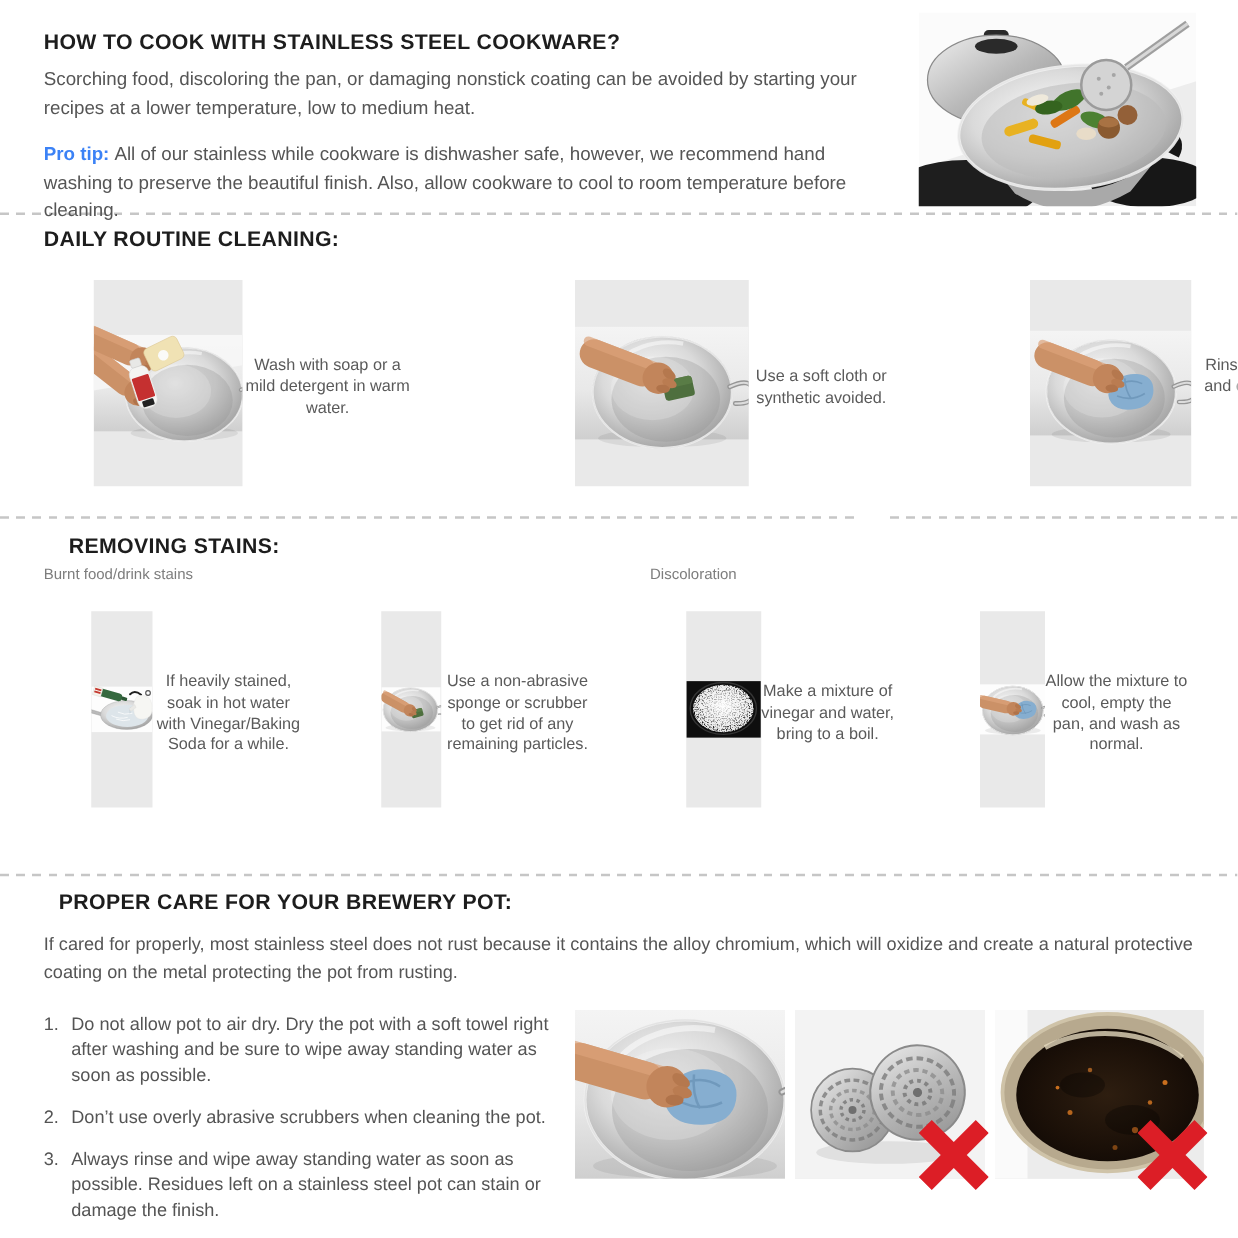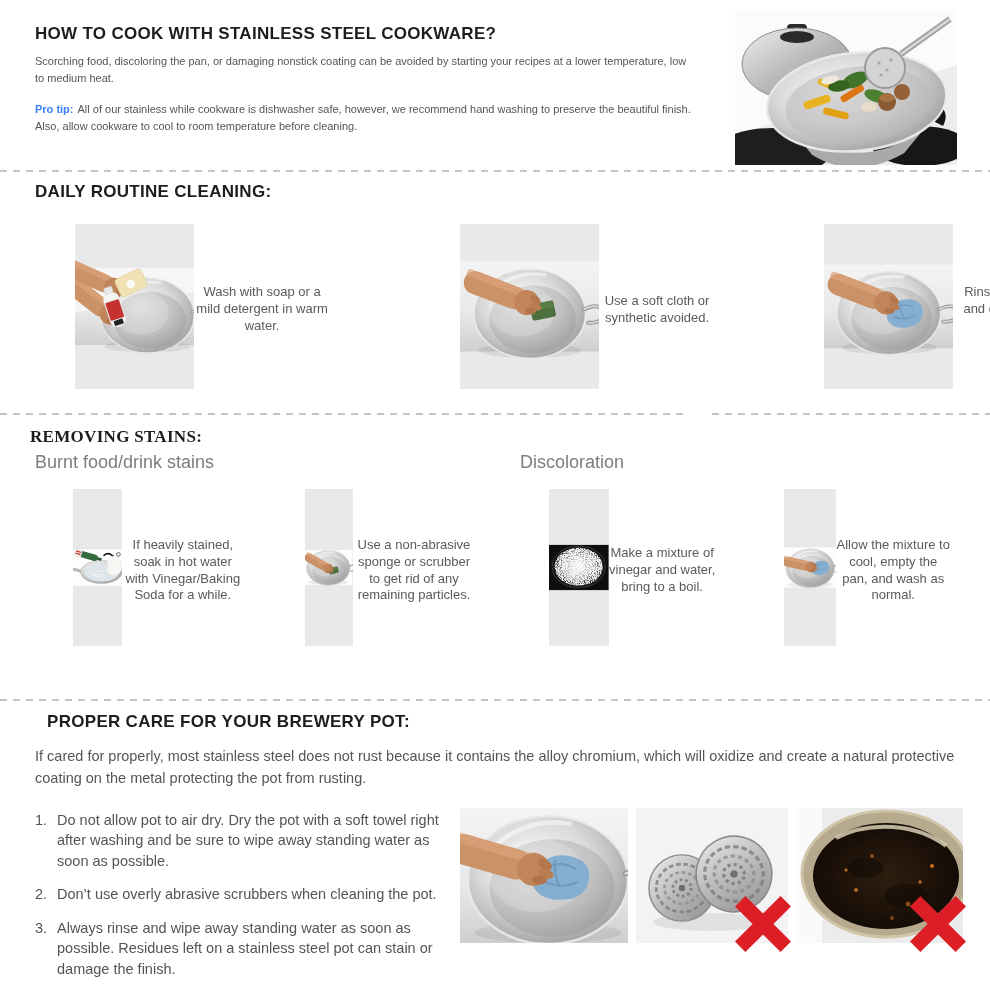--- a/index.html
+++ b/index.html
@@ -4,21 +4,21 @@
 <style>
   html,body{margin:0;padding:0;background:#ffffff;}
   body{width:990px;height:990px;font-family:"Liberation Sans",sans-serif;overflow:hidden;}
   .page{position:relative;width:990px;height:990px;background:#fff;}
 
   .sec-title{font-size:17px;font-weight:700;color:#1d1d1d;letter-spacing:.3px;margin:0;}
 
   
   .sec-cook{position:relative;height:170px;box-sizing:border-box;padding:24px 0 0 35px;}
   .cook-text{width:660px;}
-  .cook-text p{font-size:11px;line-height:1.5;color:#555;margin:9px 0 0;}
+  .cook-text p{font-size:15px;line-height:1.5;color:#555;margin:9px 0 0;}
   .cook-text p.protip{margin-top:15px;}
   .cook-text b{color:#3b82f6;margin-right:4px;}
   .wok-fig{position:absolute;top:10px;right:33px;width:222px;height:155px;}
 
   
   .divider{height:2px;background:repeating-linear-gradient(90deg,#c6c6c6 0 7px,transparent 7px 13px);}
   .divider-split{display:flex;background:none;}
   .divider-split .seg{height:2px;background:repeating-linear-gradient(90deg,#c6c6c6 0 7px,transparent 7px 13px);}
   .seg-a{width:685px;margin-right:27px;}
   .seg-b{flex:1;}
@@ -30,23 +30,23 @@
   .fig{display:flex;flex-direction:row;align-items:center;}
   .fig-d{width:255px;}
   .fig-d1{margin-right:90px;} .fig-d2{margin-right:69px;}
   .ph{overflow:hidden;background:#e9e9e9;}
   .ph-d{width:255px;height:165px;}
   .fig figcaption{font-size:13px;color:#5a5a5a;text-align:center;line-height:1.3;margin-top:6px;}
   .cap-d1{max-width:245px;} .cap-d2{max-width:250px;} .cap-d3{max-width:215px;}
 
   
   .sec-stains{height:284px;box-sizing:border-box;padding-top:12px;}
-  .sec-stains .sec-title{margin-left:30px;font-family:Liberation Serif, serif;}
+  .sec-stains .sec-title{margin-left:55px;}
   .sublabels{position:relative;height:26px;}
-  .sublabels span{position:absolute;top:5px;font-size:18px;color:#7d7d7d;}
+  .sublabels span{position:absolute;top:5px;font-size:12px;color:#7d7d7d;}
   .lbl-burnt{left:35px;} .lbl-disc{left:520px;}
   .row-stains{display:flex;padding-left:33px;}
   .fig-s1{width:212px;margin-right:22px;} .fig-s2{width:211px;margin-right:34px;}
   .fig-s3{width:207px;margin-right:28px;} .fig-s4{width:207px;}
   .ph-s{width:100%;height:157px;}
   .cap-s1{max-width:200px;} .cap-s2{max-width:205px;} .cap-s3{max-width:200px;} .cap-s4{max-width:185px;}
 
   
   .sec-care{box-sizing:border-box;padding-top:11px;}
   .sec-care .sec-title{margin-left:47px;}

